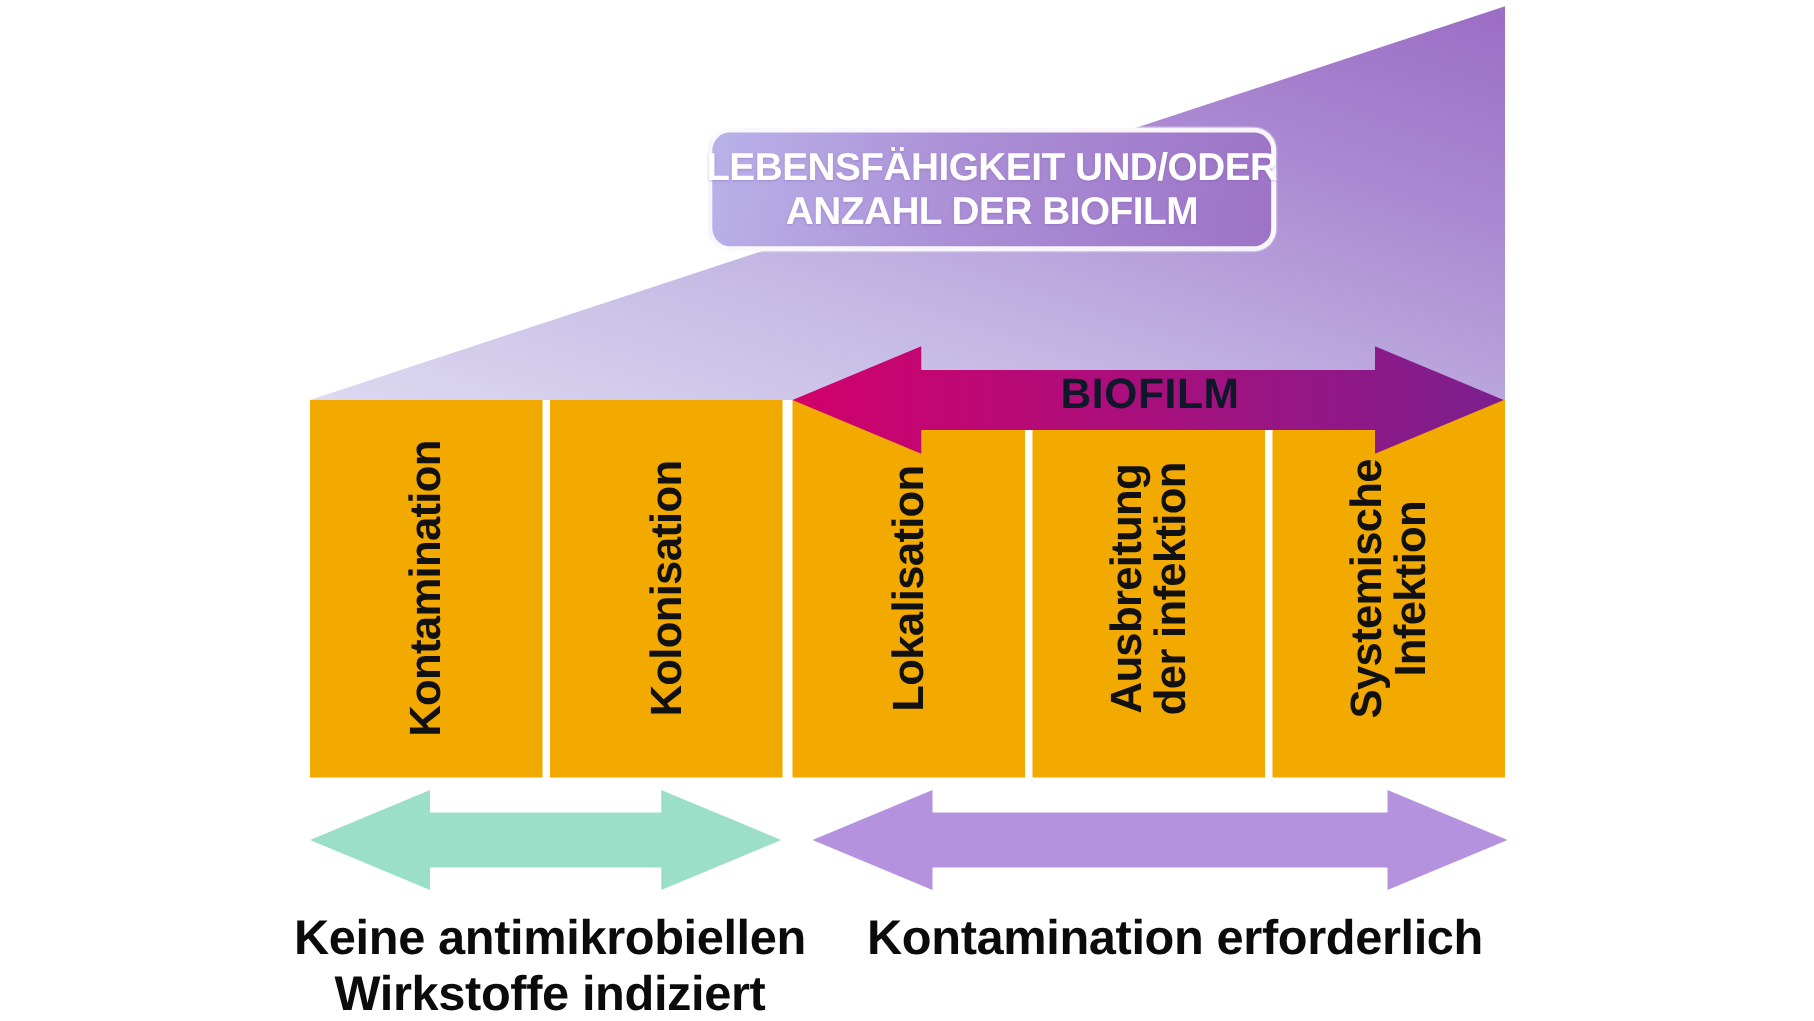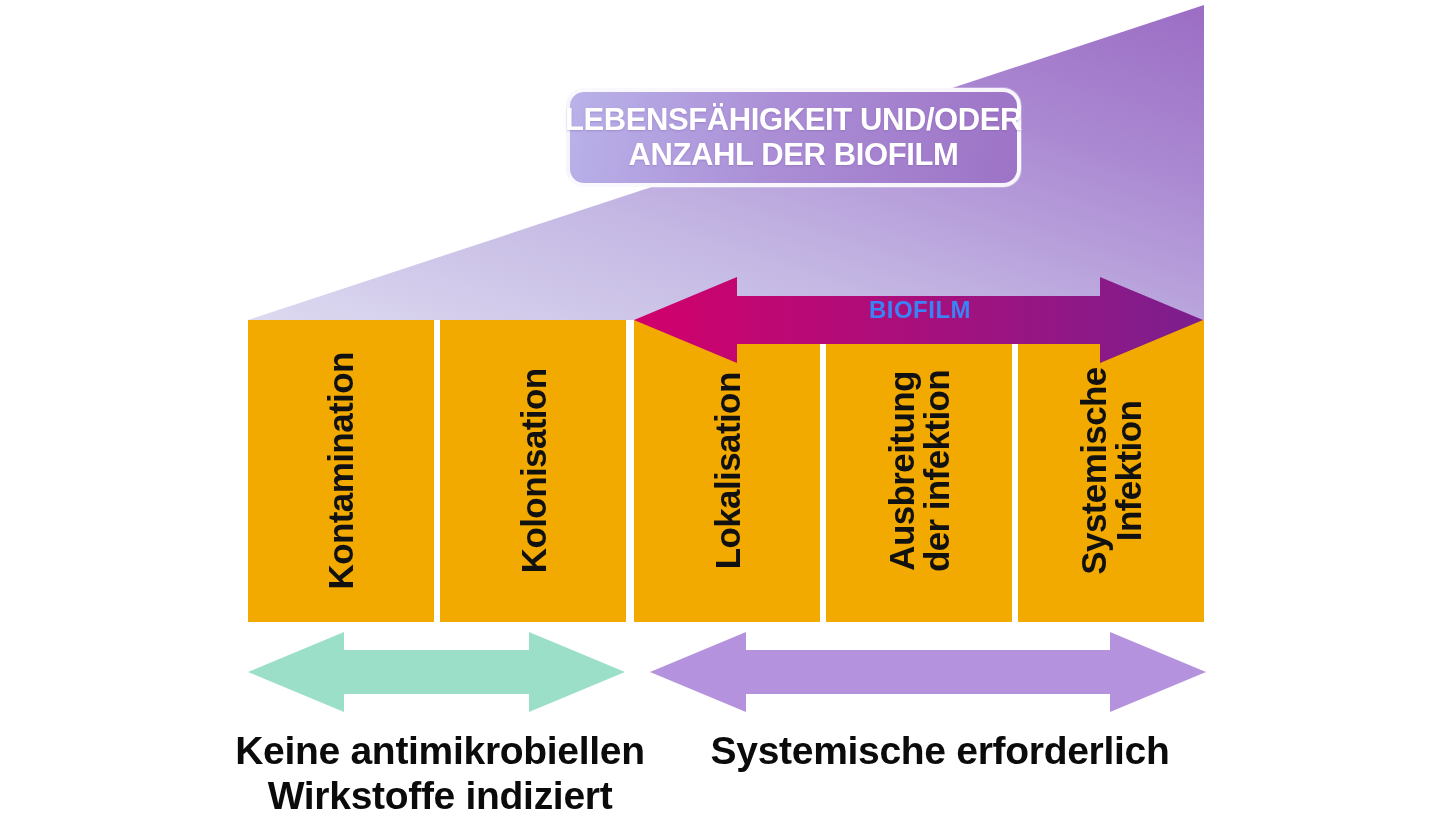--- a/index.html
+++ b/index.html
@@ -49,21 +49,21 @@
     color: #111111;
     text-align: center;
     font-stretch: condensed;
   }
   .stage-label.two-line { line-height: 1.0; }
 
   
   #title-plate {
     position: absolute;
     left: 566px;
-    top: 88px;
+    top: 102px;
     width: 455px;
     height: 99px;
     border-radius: 18px;
     border: 4px solid rgba(255,255,255,0.92);
     background: linear-gradient(100deg, #b9b2e9 0%, #ab8fd6 45%, #9d73c6 100%);
     box-sizing: border-box;
     display: flex;
     align-items: center;
     justify-content: center;
     box-shadow: 0 0 0 1px rgba(255,255,255,0.25);
@@ -81,24 +81,24 @@
   }
   #title-plate .title-line { display: block; white-space: nowrap; }
 
   
   #biofilm-text {
     position: absolute;
     left: 760px;
     top: 296px;
     width: 320px;
     text-align: center;
-    color: #3b82f6;
+    color: #0f172a;
     font-family: "Liberation Sans", sans-serif;
     font-weight: 700;
-    font-size: 24px;
+    font-size: 34px;
     letter-spacing: 0.5px;
     pointer-events: none;
   }
 
   
   .caption {
     position: absolute;
     text-align: center;
     color: #0b0b0b;
     font-family: "Liberation Sans", sans-serif;
@@ -178,16 +178,16 @@
       <span class="title-line">ANZAHL DER BIOFILM</span>
     </div>
   </div>
 
   <div class="caption" id="caption-no-antimicrobials">
     <span class="cap-line">Keine antimikrobiellen</span>
     <span class="cap-line">Wirkstoffe indiziert</span>
   </div>
 
   <div class="caption" id="caption-intervention">
-    <span class="cap-line">Systemische erforderlich</span>
+    <span class="cap-line">Kontamination erforderlich</span>
   </div>
 
 </div>
 
 </body></html>

